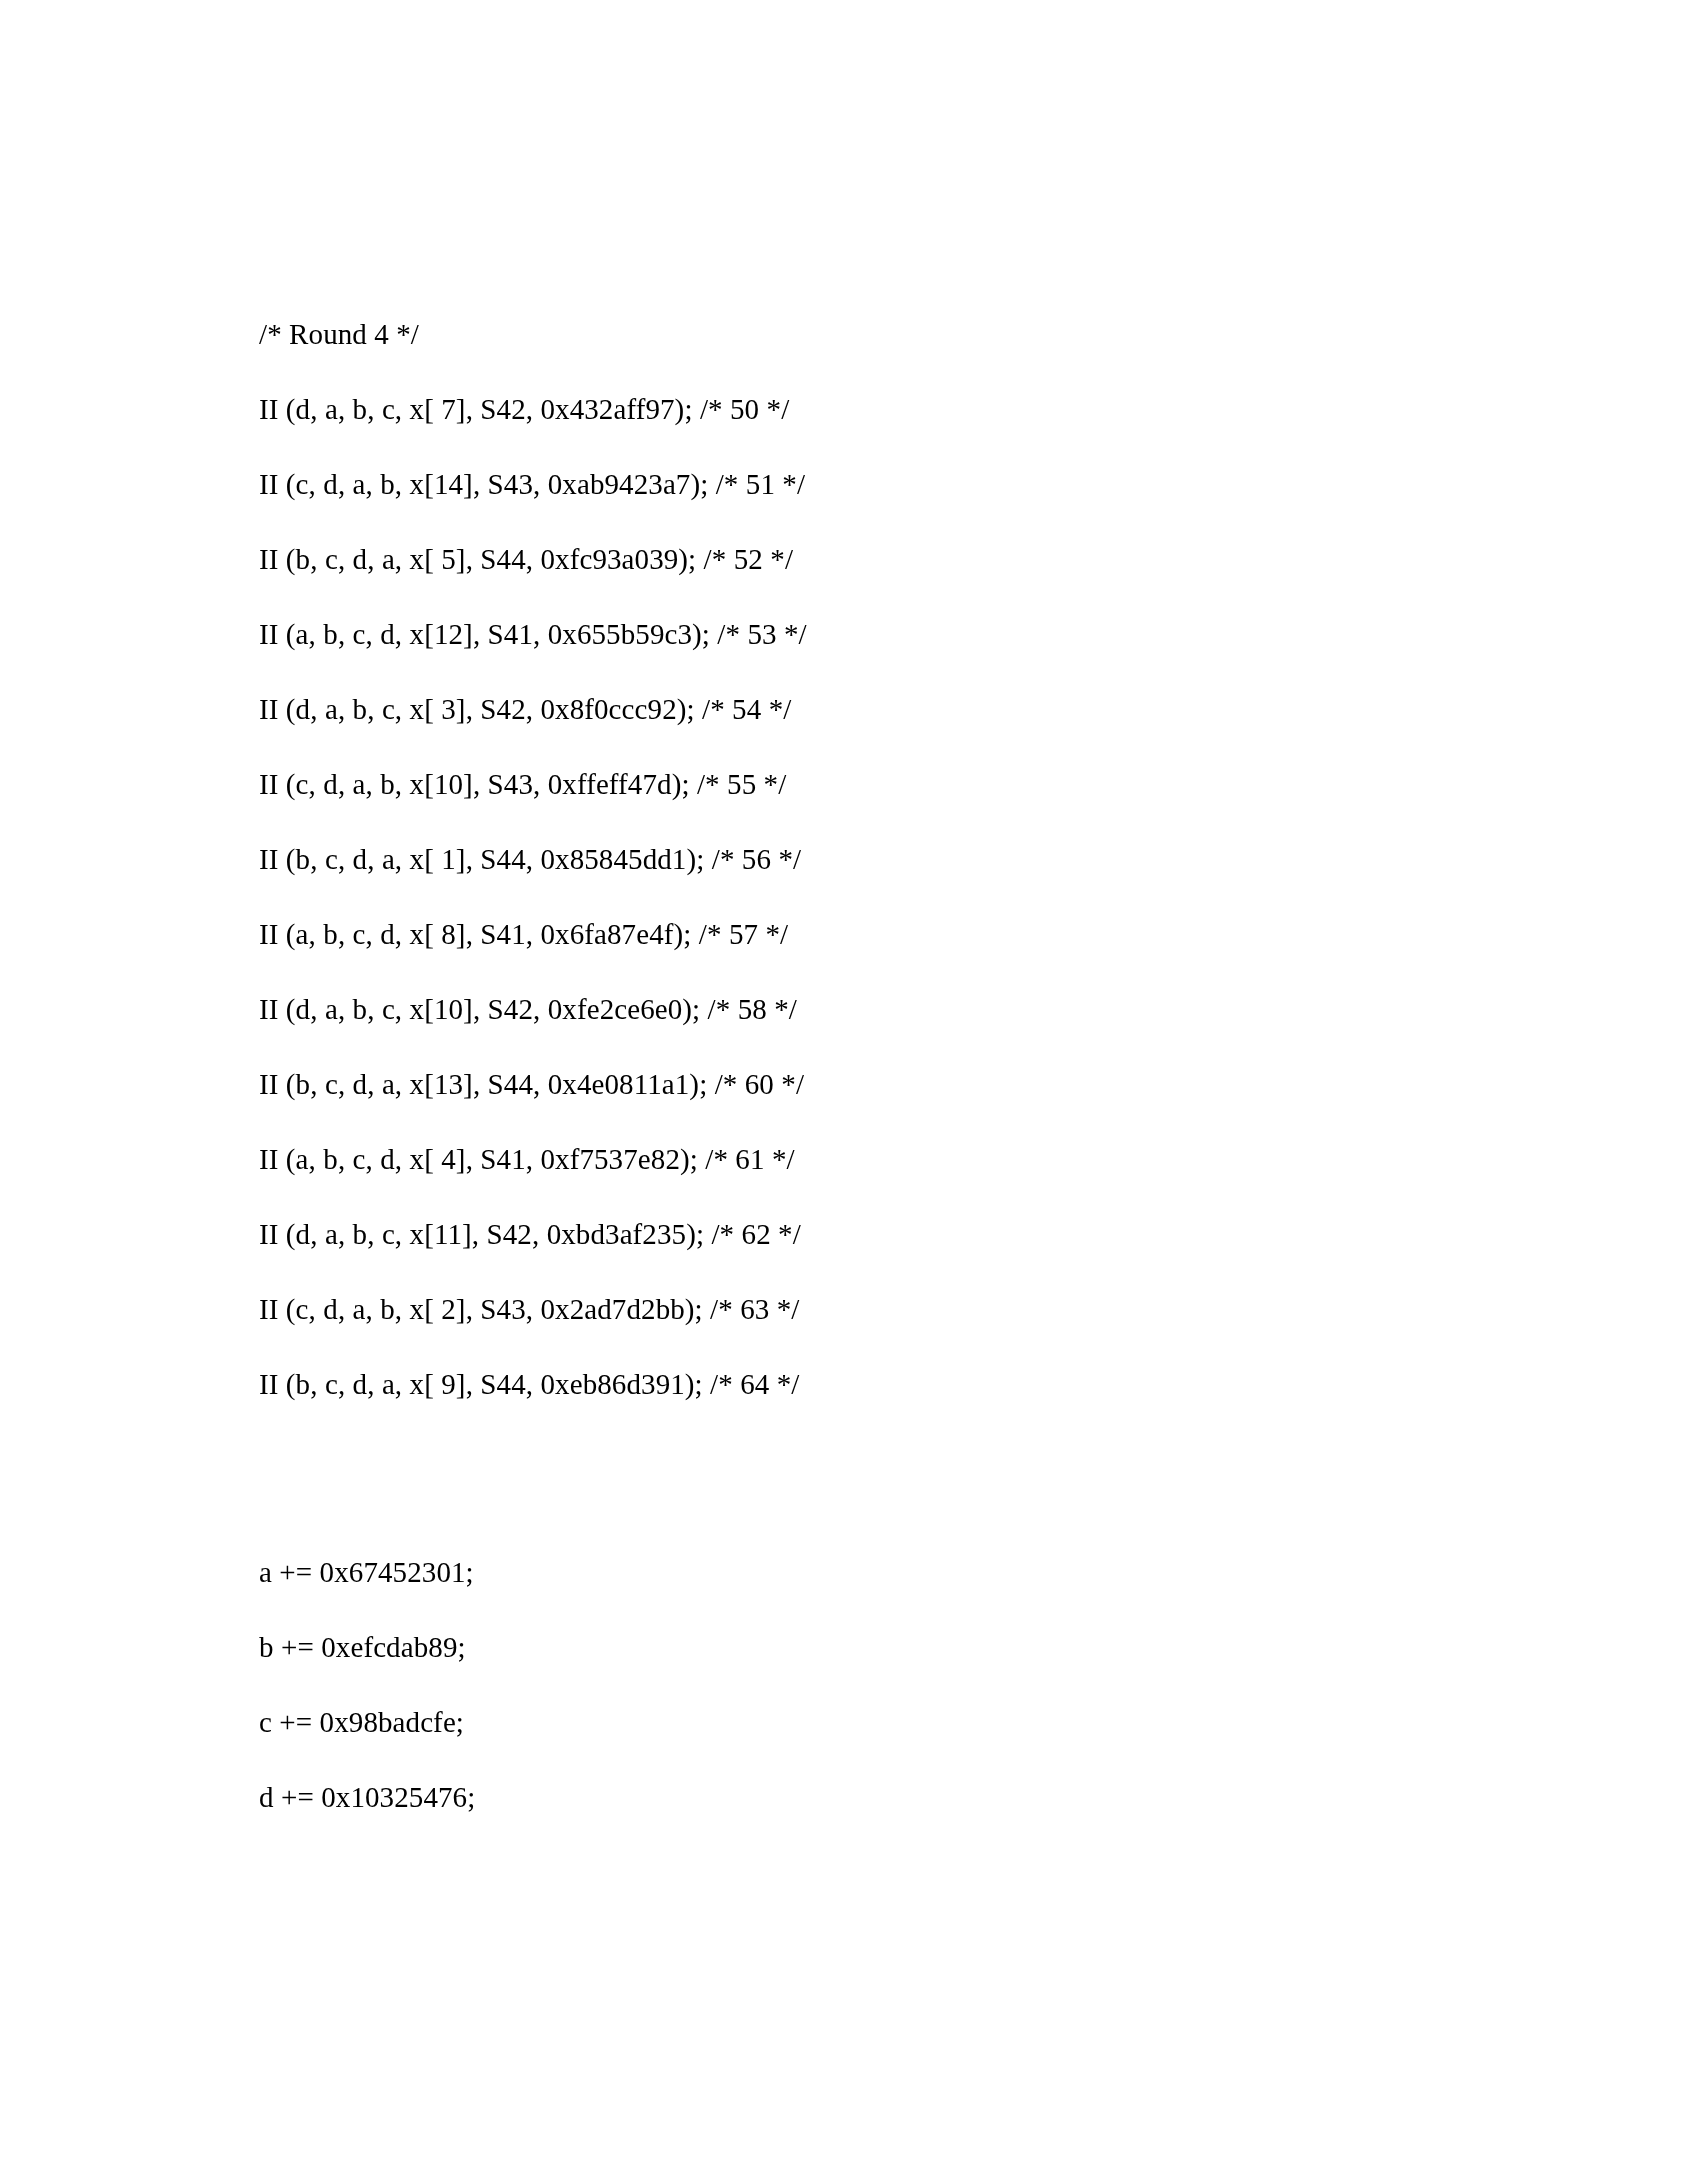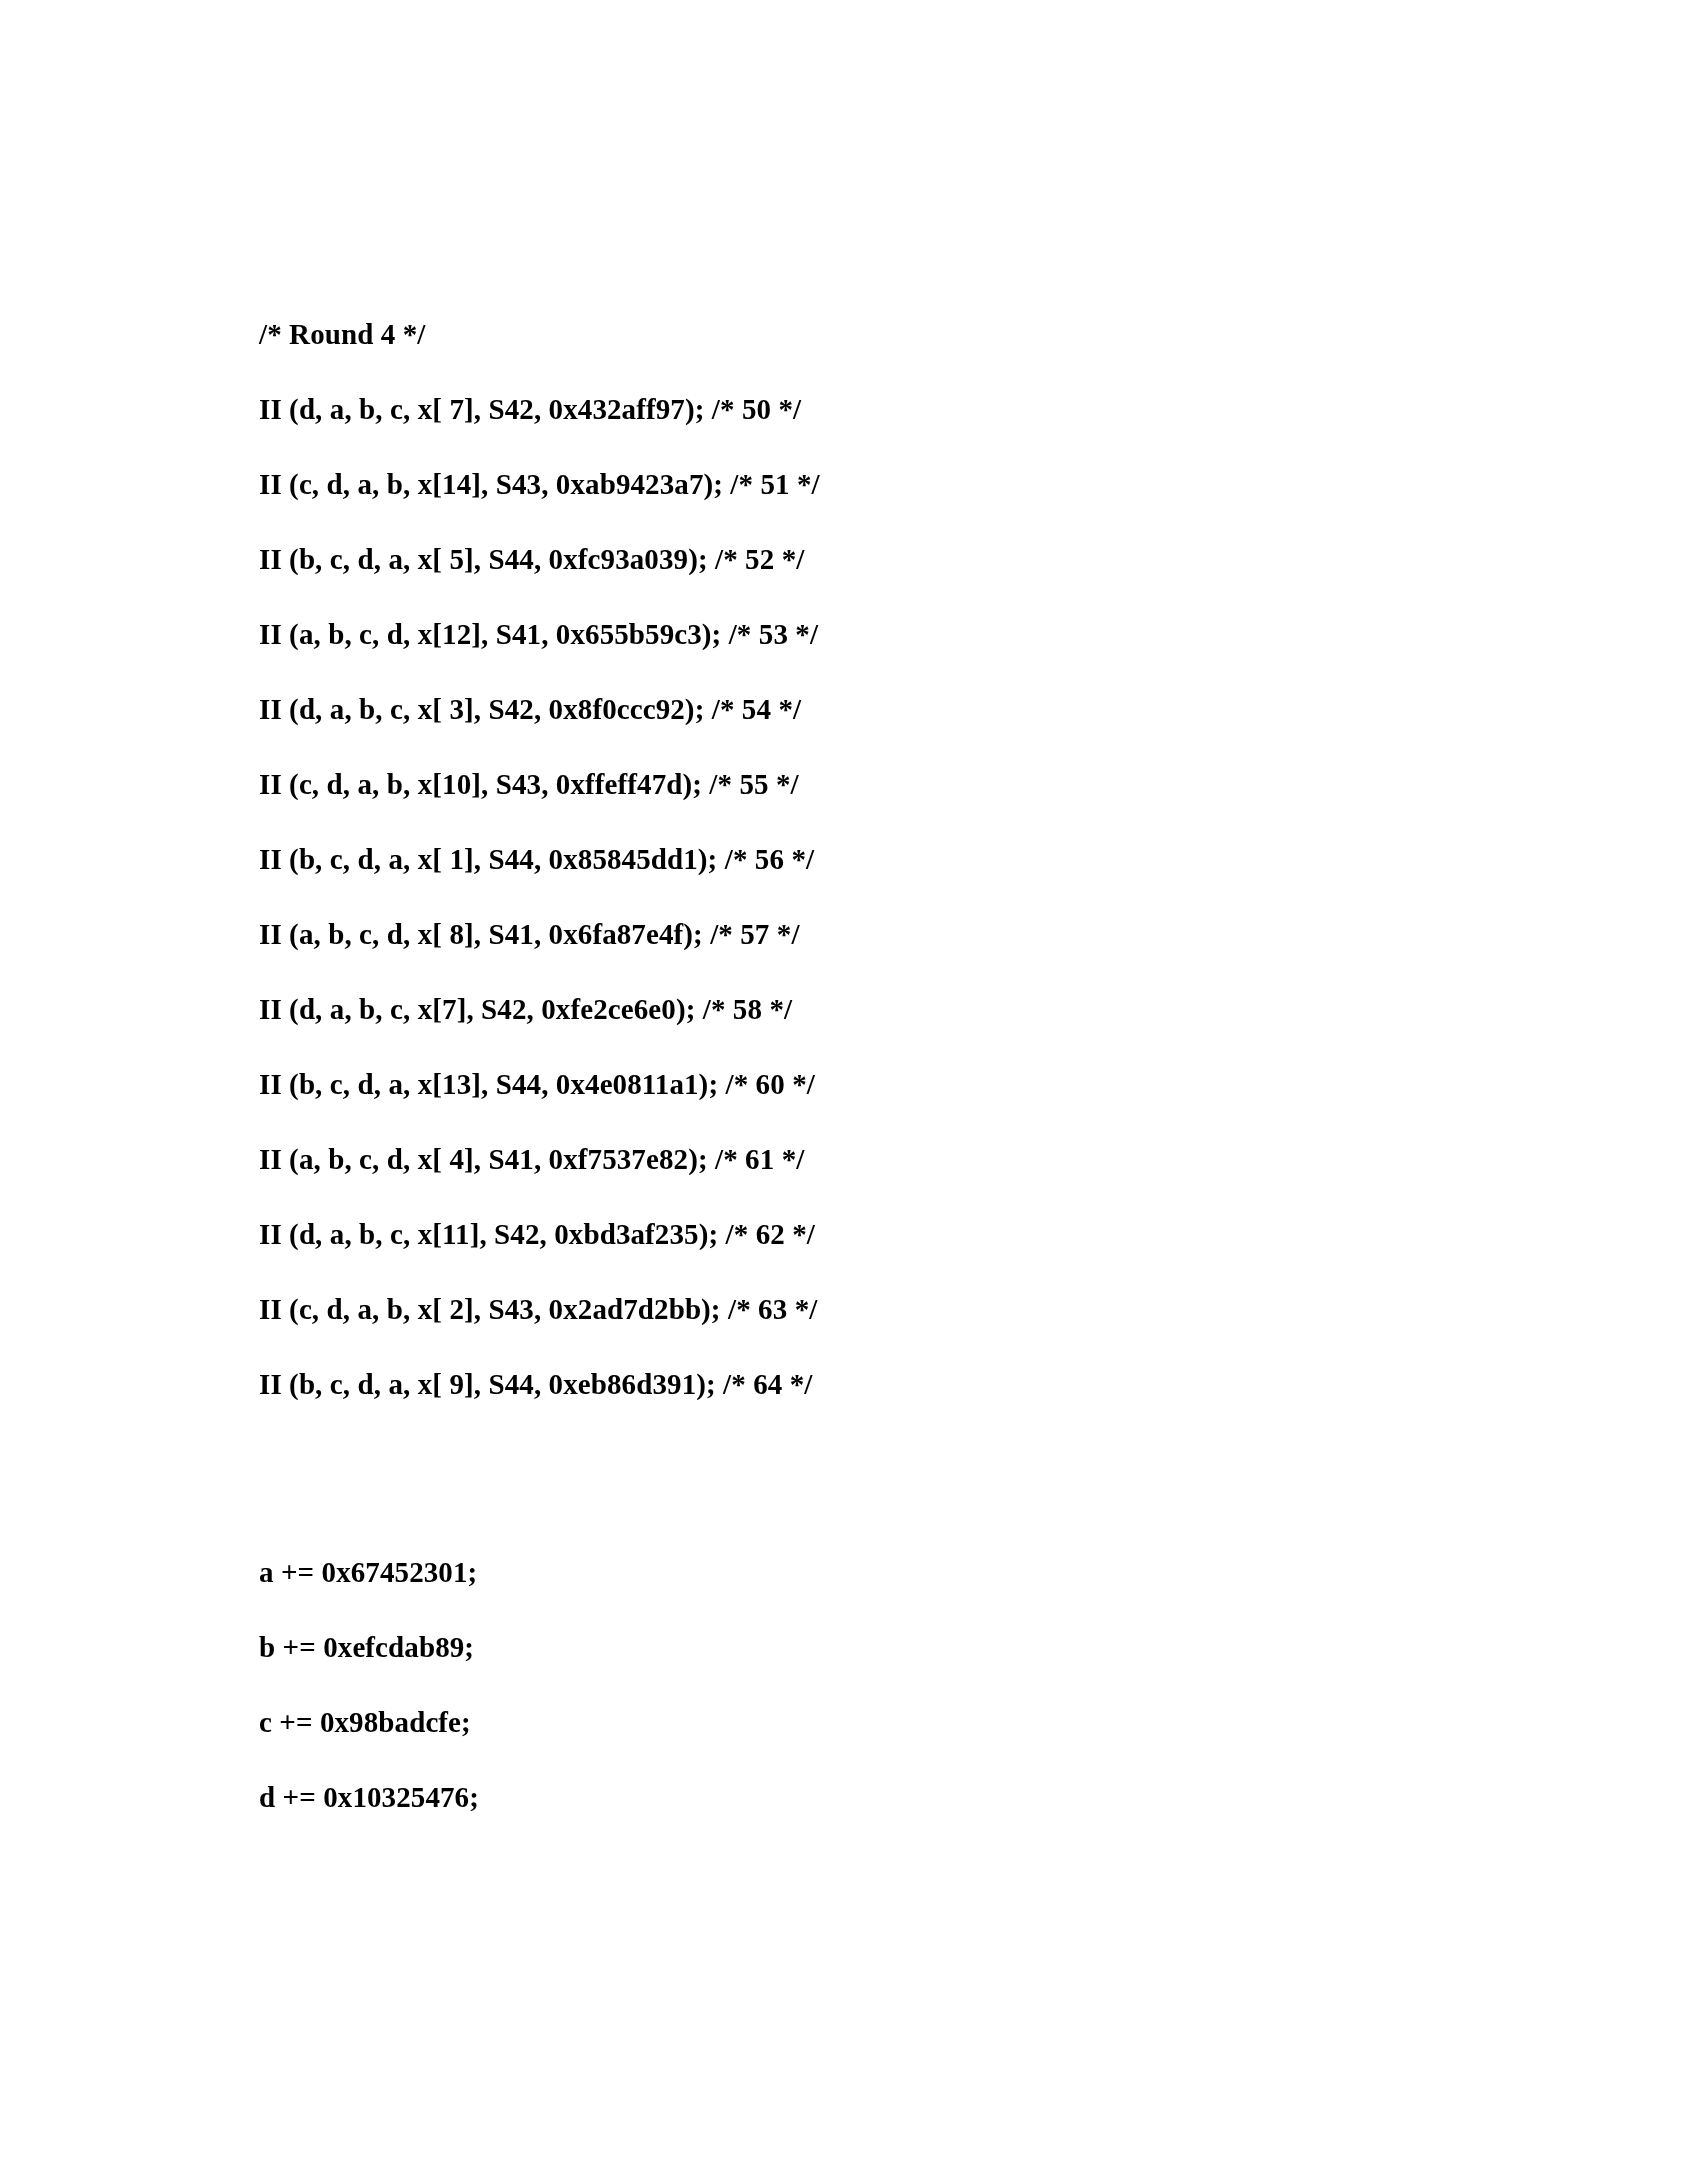--- a/index.html
+++ b/index.html
@@ -13,21 +13,20 @@
     font-family: "Liberation Serif", "DejaVu Serif", serif;
     color: #000000;
     overflow: hidden;
   }
   .page {
     position: relative;
     width: 1683px;
     height: 2178px;
     background: #ffffff;
     box-sizing: border-box;
-    font-weight: bold;
   }
   .content {
     position: absolute;
     left: 259px;
     top: 297px;
     width: 1168px;
   }
   .code-line {
     font-family: "Liberation Serif", "DejaVu Serif", serif;
     font-size: 29px;
@@ -52,21 +51,21 @@
     <div class="code-line">/* Round 4 */</div>
 
     <div class="code-line">II (d, a, b, c, x[ 7], S42, 0x432aff97); /* 50 */</div>
     <div class="code-line">II (c, d, a, b, x[14], S43, 0xab9423a7); /* 51 */</div>
     <div class="code-line">II (b, c, d, a, x[ 5], S44, 0xfc93a039); /* 52 */</div>
     <div class="code-line">II (a, b, c, d, x[12], S41, 0x655b59c3); /* 53 */</div>
     <div class="code-line">II (d, a, b, c, x[ 3], S42, 0x8f0ccc92); /* 54 */</div>
     <div class="code-line">II (c, d, a, b, x[10], S43, 0xffeff47d); /* 55 */</div>
     <div class="code-line">II (b, c, d, a, x[ 1], S44, 0x85845dd1); /* 56 */</div>
     <div class="code-line">II (a, b, c, d, x[ 8], S41, 0x6fa87e4f); /* 57 */</div>
-    <div class="code-line">II (d, a, b, c, x[7], S42, 0xfe2ce6e0); /* 58 */</div>
+    <div class="code-line">II (d, a, b, c, x[10], S42, 0xfe2ce6e0); /* 58 */</div>
     <div class="code-line">II (b, c, d, a, x[13], S44, 0x4e0811a1); /* 60 */</div>
     <div class="code-line">II (a, b, c, d, x[ 4], S41, 0xf7537e82); /* 61 */</div>
     <div class="code-line">II (d, a, b, c, x[11], S42, 0xbd3af235); /* 62 */</div>
     <div class="code-line">II (c, d, a, b, x[ 2], S43, 0x2ad7d2bb); /* 63 */</div>
     <div class="code-line">II (b, c, d, a, x[ 9], S44, 0xeb86d391); /* 64 */</div>
 
     <div class="blank-line"></div>
     <div class="blank-gap"></div>
 
     <div class="code-line">a += 0x67452301;</div>

